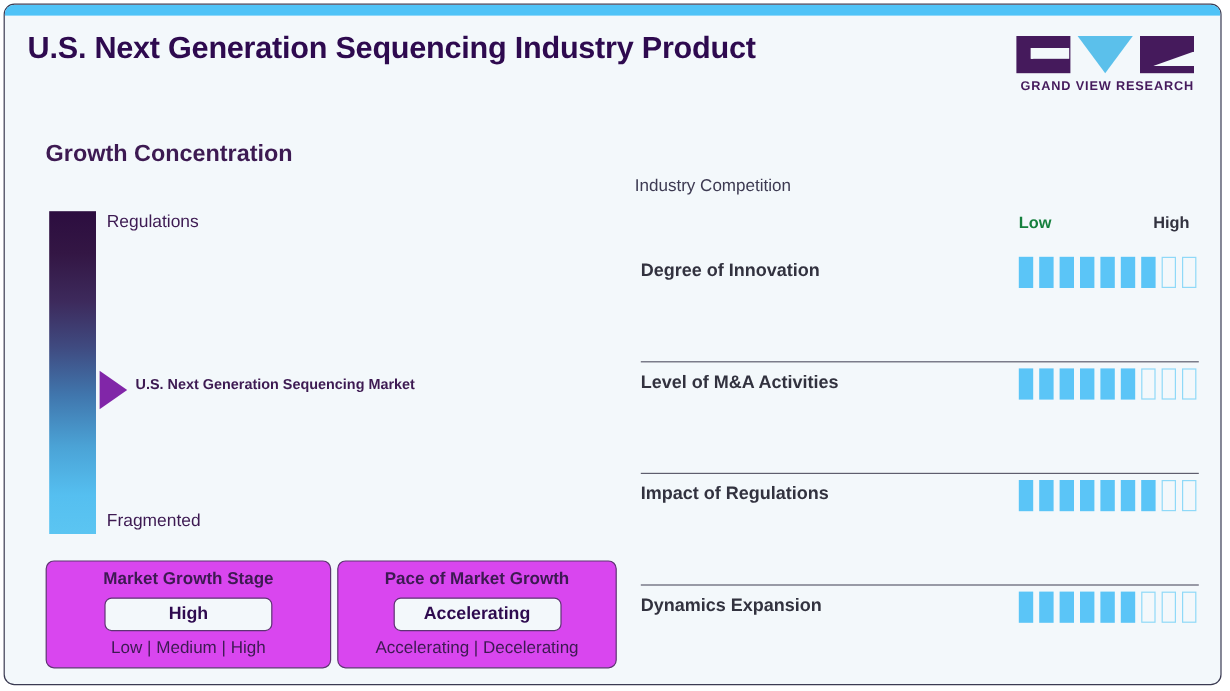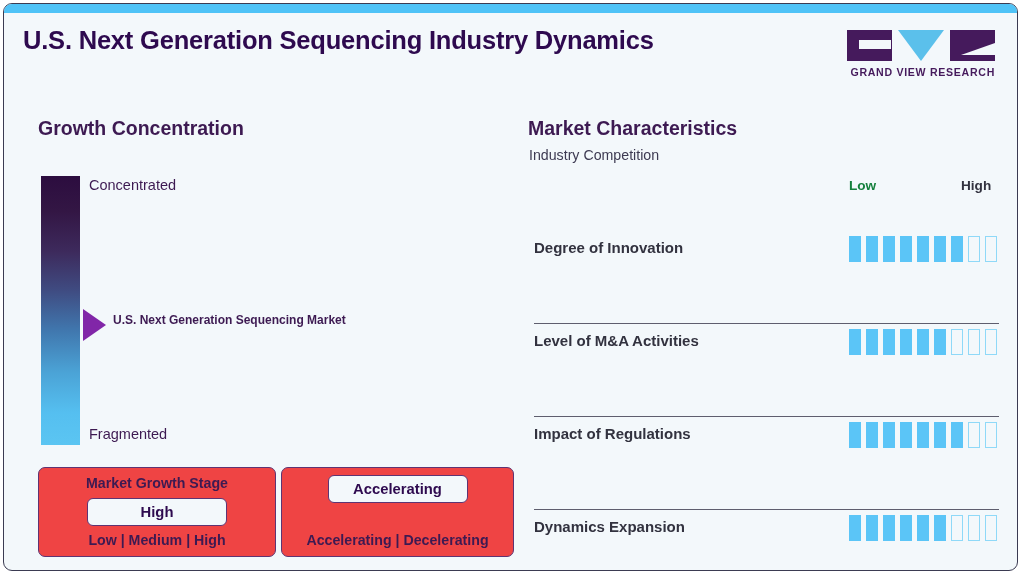--- a/index.html
+++ b/index.html
@@ -162,21 +162,21 @@
   }
 
   
   .stat-box {
     position: absolute;
     top: 463px;
     height: 90px;
     border: 1.3px solid #5e3473;
     border-radius: 7px;
     box-sizing: border-box;
-    background: #ef4444;
+    background: #d946ef;
     display: flex;
     flex-direction: column;
     align-items: center;
     justify-content: space-between;
     padding: 7px 8px 8px 8px;
   }
   #box-growth-stage { left: 34px; width: 238px; }
   #box-growth-pace  { left: 277px; width: 233px; }
 
   .stat-title {
@@ -190,21 +190,21 @@
     padding: 5px 24px;
     font-size: 14.8px;
     font-weight: bold;
     color: #2e0a4f;
     background: #f3f8fb;
     min-width: 90px;
     text-align: center;
   }
   .stat-scale {
     font-size: 14.2px;
-    font-weight: bold;
+    font-weight: normal;
     color: #3d1a52;
   }
 
   
   #right-heading {
     position: absolute;
     left: 524px;
     top: 113px;
     font-size: 19.5px;
     font-weight: bold;
@@ -233,21 +233,20 @@
     font-size: 13.6px;
     font-weight: bold;
     color: #32323f;
   }
 
   .char-row {
     position: absolute;
     left: 530px;
     width: 465px;
     height: 93px;
-    margin-top: 22px;
   }
   .char-label {
     position: absolute;
     left: 0;
     top: 8px;
     font-size: 15px;
     font-weight: bold;
     color: #32323f;
   }
   .char-meter {
@@ -274,54 +273,54 @@
     background: #5e5e6e;
   }
 </style>
 </head>
 <body>
 
 <div id="card">
 
   <div id="top-accent"></div>
 
-  <div id="header-title">U.S. Next Generation Sequencing Industry Dynamics</div>
+  <div id="header-title">U.S. Next Generation Sequencing Industry Product</div>
 
   <div id="logo">
     <div id="logo-marks">
       <div class="logo-block" id="logo-g">
         <div class="notch"></div>
       </div>
       <div id="logo-v"></div>
       <div class="logo-block" id="logo-r">
         <div class="slash"></div>
       </div>
     </div>
     <div id="logo-text">GRAND VIEW RESEARCH</div>
   </div>
 
   <div id="left-heading">Growth Concentration</div>
   <div id="gradient-bar"></div>
-  <div id="label-concentrated">Concentrated</div>
+  <div id="label-concentrated">Regulations</div>
   <div id="label-fragmented">Fragmented</div>
   <div id="marker-arrow"></div>
   <div id="marker-label">U.S. Next Generation Sequencing Market</div>
 
   <div class="stat-box" id="box-growth-stage">
     <div class="stat-title">Market Growth Stage</div>
     <div class="stat-value">High</div>
     <div class="stat-scale">Low | Medium | High</div>
   </div>
 
   <div class="stat-box" id="box-growth-pace">
+    <div class="stat-title">Pace of Market Growth</div>
     <div class="stat-value">Accelerating</div>
     <div class="stat-scale">Accelerating | Decelerating</div>
   </div>
 
-  <div id="right-heading">Market Characteristics</div>
   <div id="right-sub">Industry Competition</div>
   <div id="scale-low">Low</div>
   <div id="scale-high">High</div>
 
   <div id="char-rows">
       <div class="char-row" style="top: 205px;">
         <div class="char-label">Degree of Innovation</div>
         <div class="char-meter">
           <div class="seg on"></div>
           <div class="seg on"></div>

